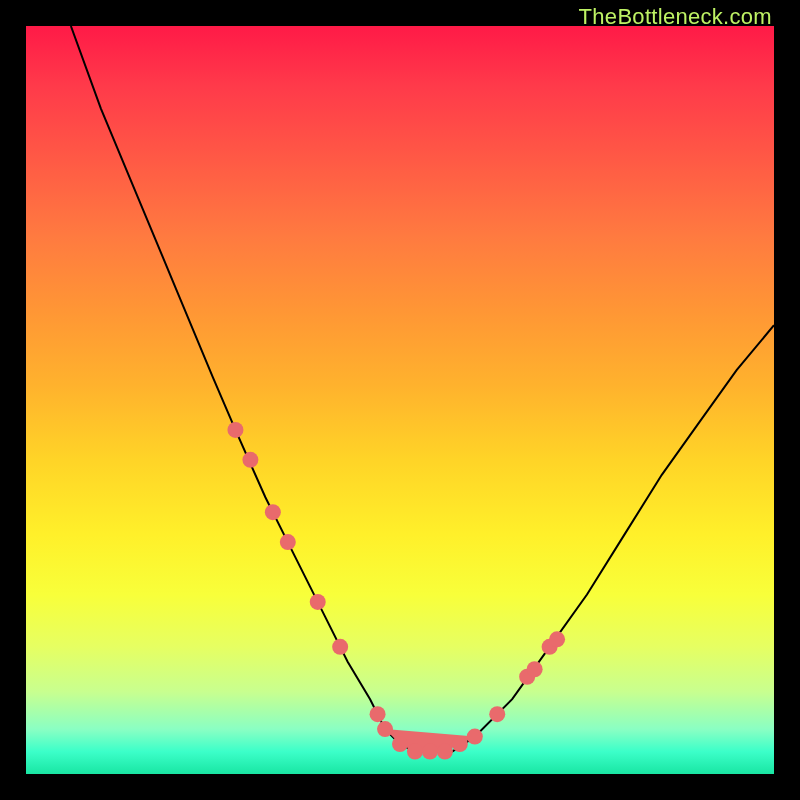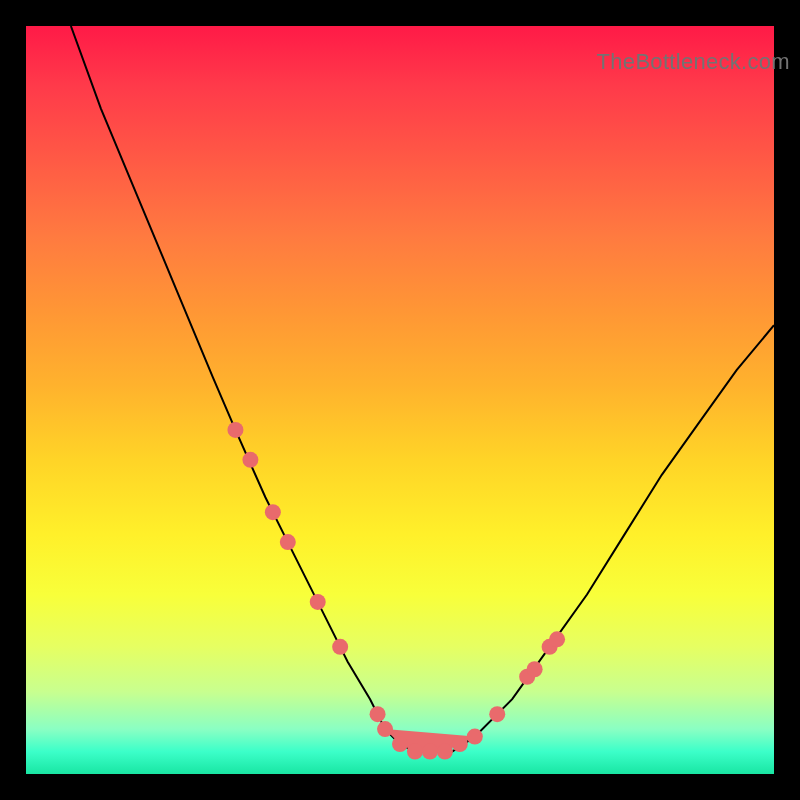--- a/index.html
+++ b/index.html
@@ -29,28 +29,27 @@
       #f8ff3a 76%,
       #e6ff62 83%,
       #c8ff8f 89%,
       #8affc3 94%,
       #3cffc9 97%,
       #19e6a3 100%);
   }
   .watermark {
     position: absolute;
     top: 4px;
-    right: 10px;
-    color: #737373;
+    right: 28px;
+    color: #bef264;
     font-size: 22px;
     font-weight: 500;
     letter-spacing: 0.3px;
     z-index: 30;
     user-select: none;
-    margin-top: 45px;
   }
   svg.plot {
     position: absolute;
     left: 0;
     top: 0;
     width: 748px;
     height: 748px;
     z-index: 10;
   }
   .curve {

